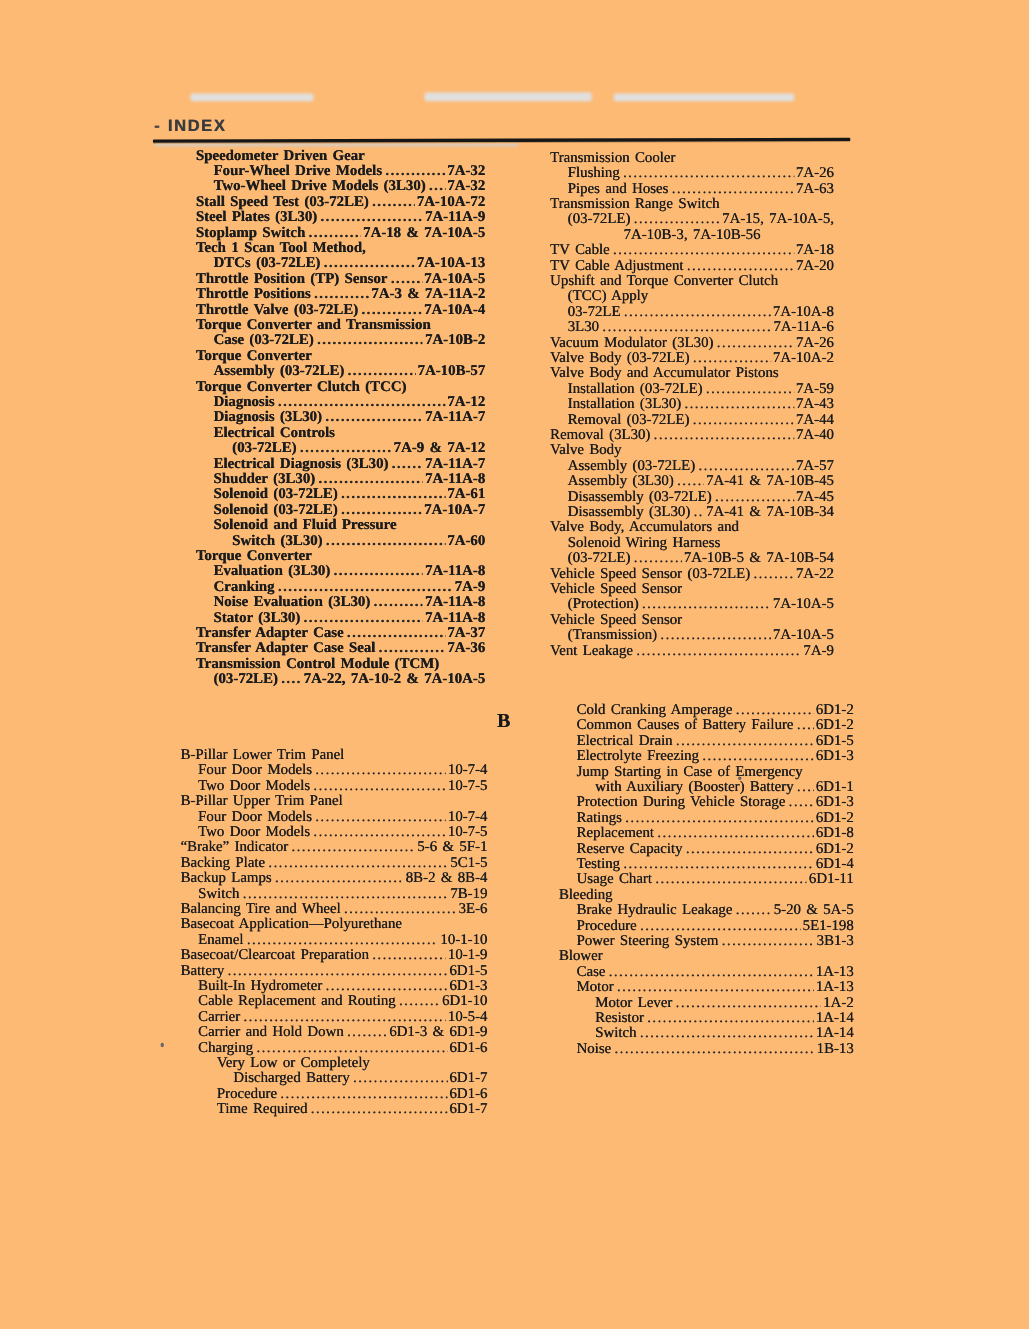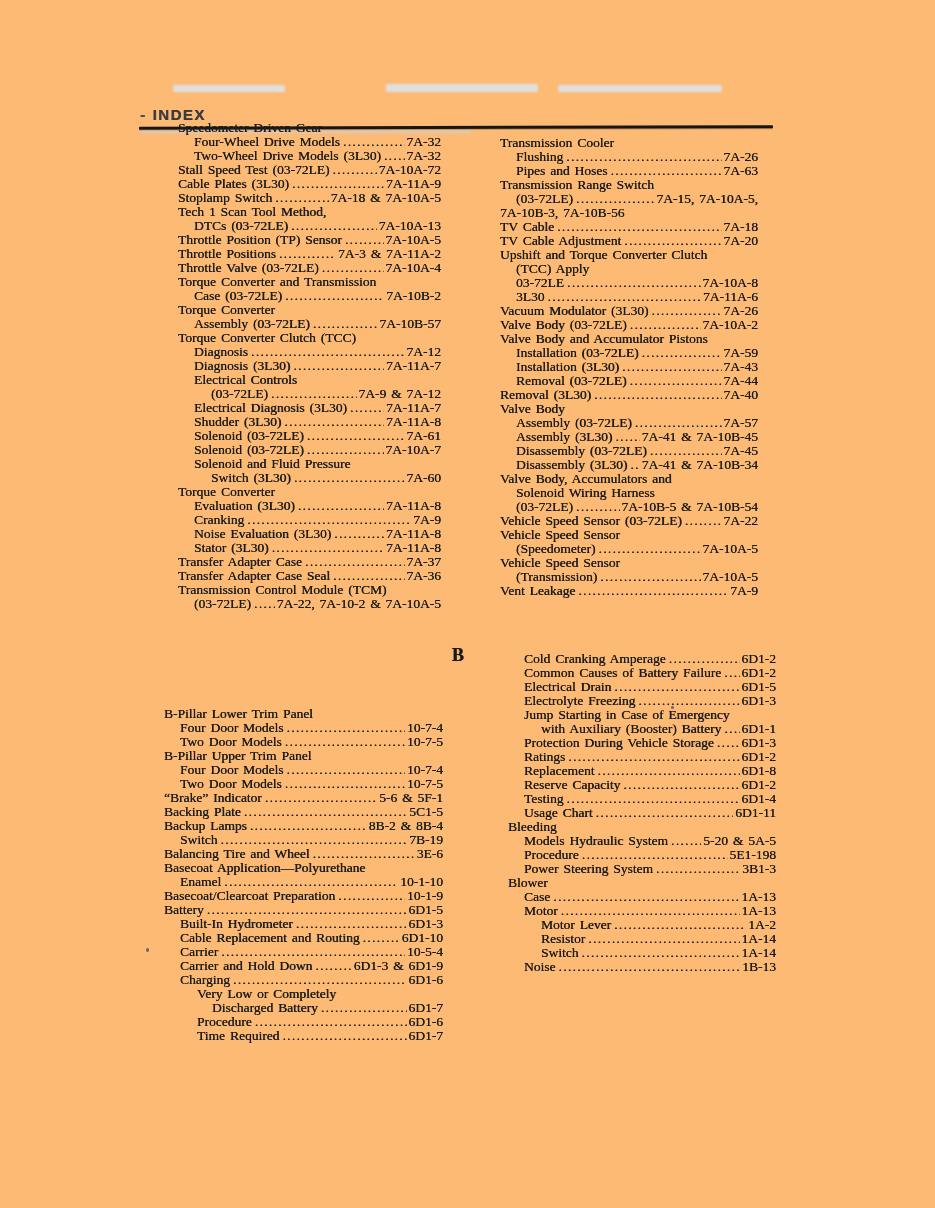--- a/index.html
+++ b/index.html
@@ -29,30 +29,30 @@
   #sm2 { left:386px; top:84px; width:152px; height:8px; }
   #sm3 { left:558px; top:85px; width:164px; height:7px; }
   .speck { position:absolute; background:#666; border-radius:50%; }
   #sp1 { left:671px; top:706px; width:3px; height:3px; }
   #sp2 { left:146px; top:948px; width:3px; height:4px; }
 
   .col {
     position:absolute; font-size:13.5px; line-height:14px;
     word-spacing:1.5px; text-shadow:0.3px 0 0 #2a2a2a;
   }
-  #col-a { left:178px; top:121px; width:263px; }
+  #col-a { left:178px; top:134px; width:263px;font-weight:bold; }
   #col-b { left:500px; top:136px; width:258px; }
-  #col-c { left:164px; top:679px; width:279px;margin-top:28px; }
-  #col-d { left:508px; top:652px; width:268px; }
+  #col-c { left:164px; top:679px; width:279px; }
+  #col-d { left:508px; top:638px; width:268px; }
 
   .row { display:flex; align-items:baseline; height:14px; white-space:nowrap; }
   .row.i1 { padding-left:16px; }
   .row.i2 { padding-left:33px; }
   .row.i3 { padding-left:48px; }
-  .row.cont { justify-content:flex-start; }
+  .row.cont { justify-content:center; }
   .lab { white-space:pre; }
   .lead { flex:1 1 0; overflow:hidden; margin:0 2px 0 3px; color:#262626; min-width:0; }
   .lead::after {
     content:"..........................................................................................";
     letter-spacing:1.3px;
   }
   .pg { white-space:pre; }
 
   .letter {
     position:absolute; left:0; top:645px; width:916px; text-align:center;
@@ -86,21 +86,21 @@
         <span class="lab">Two-Wheel Drive Models (3L30)</span>
         <span class="lead"></span>
         <span class="pg">7A-32</span>
       </div>
       <div class="row i0">
         <span class="lab">Stall Speed Test (03-72LE)</span>
         <span class="lead"></span>
         <span class="pg">7A-10A-72</span>
       </div>
       <div class="row i0">
-        <span class="lab">Cable Plates (3L30)</span>
+        <span class="lab">Steel Plates (3L30)</span>
         <span class="lead"></span>
         <span class="pg">7A-11A-9</span>
       </div>
       <div class="row i0">
         <span class="lab">Stoplamp Switch</span>
         <span class="lead"></span>
         <span class="pg">7A-18 &amp; 7A-10A-5</span>
       </div>
       <div class="row i0">
         <span class="lab">Tech 1 Scan Tool Method,</span>
@@ -353,21 +353,21 @@
       </div>
       <div class="row i0">
         <span class="lab">Vehicle Speed Sensor (03-72LE)</span>
         <span class="lead"></span>
         <span class="pg">7A-22</span>
       </div>
       <div class="row i0">
         <span class="lab">Vehicle Speed Sensor</span>
       </div>
       <div class="row i1">
-        <span class="lab">(Speedometer)</span>
+        <span class="lab">(Protection)</span>
         <span class="lead"></span>
         <span class="pg">7A-10A-5</span>
       </div>
       <div class="row i0">
         <span class="lab">Vehicle Speed Sensor</span>
       </div>
       <div class="row i1">
         <span class="lab">(Transmission)</span>
         <span class="lead"></span>
         <span class="pg">7A-10A-5</span>
@@ -551,21 +551,21 @@
       </div>
       <div class="row i1">
         <span class="lab">Usage Chart</span>
         <span class="lead"></span>
         <span class="pg">6D1-11</span>
       </div>
       <div class="row i0">
         <span class="lab">Bleeding</span>
       </div>
       <div class="row i1">
-        <span class="lab">Models Hydraulic System</span>
+        <span class="lab">Brake Hydraulic Leakage</span>
         <span class="lead"></span>
         <span class="pg">5-20 &amp; 5A-5</span>
       </div>
       <div class="row i1">
         <span class="lab">Procedure</span>
         <span class="lead"></span>
         <span class="pg">5E1-198</span>
       </div>
       <div class="row i1">
         <span class="lab">Power Steering System</span>

